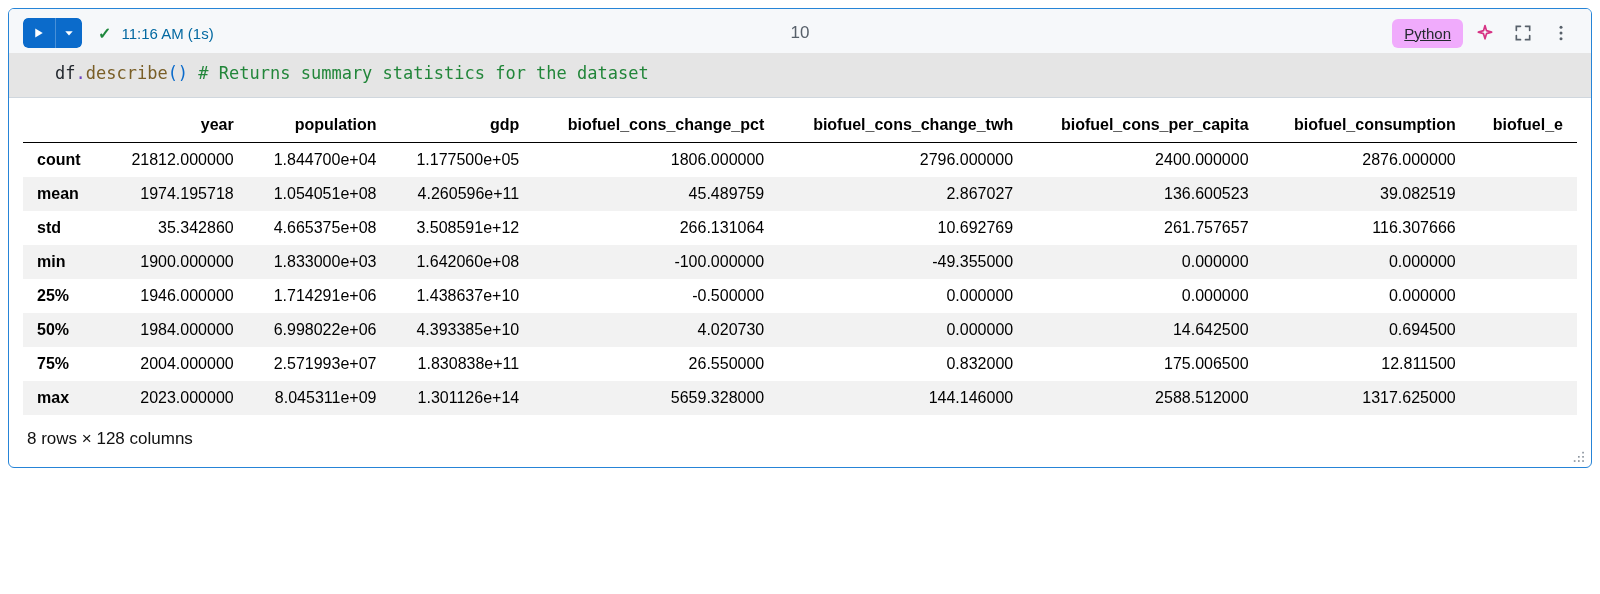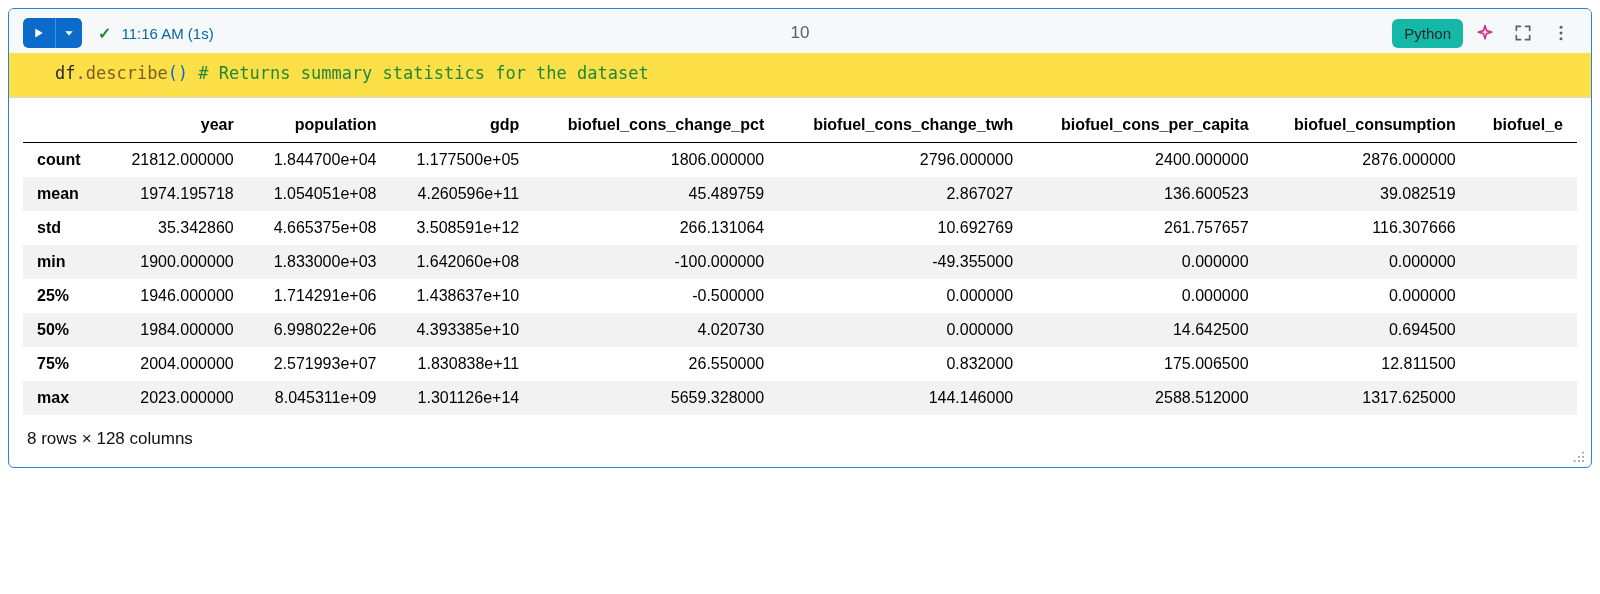--- a/index.html
+++ b/index.html
@@ -43,41 +43,42 @@
   }
   .run-btn.play { border-radius: 5px 0 0 5px; }
   .run-btn.caret { border-radius: 0 5px 5px 0; border-left: 1px solid rgba(255,255,255,.25); padding: 0 8px; }
   .check { color: #1f883d; font-weight: bold; font-size: 16px; margin-left: 6px; }
   .timestamp { color: #0369a1; font-size: 15px; }
   .spacer { flex: 1; }
   .exec-count { color: #57606a; font-size: 17px; text-align: center; position: absolute; left: 50%; transform: translateX(-50%); }
   .toolbar { position: relative; }
   .right-tools { display: inline-flex; align-items: center; gap: 6px; }
   .lang-pill {
-    background: #14b8a6;
+    background: #f0abfc;
     color: #24292f;
     border: none;
     border-radius: 6px;
     padding: 6px 12px;
     font-size: 15px;
     cursor: pointer;
+    text-decoration: underline;
   }
   .tool-icon {
     width: 32px; height: 32px;
     display: inline-flex; align-items: center; justify-content: center;
     cursor: pointer; border-radius: 6px; color: #57606a;
   }
   .tool-icon svg { width: 20px; height: 20px; }
   .sparkle svg { stroke: #d63384; }
   .code-area {
     font-family: ui-monospace, Menlo, Consolas, monospace;
     font-size: 17px;
     padding: 10px 14px 14px 46px;
     white-space: pre;
-    background: #fde047;
+    background: #e5e5e5;
     border-bottom: 1px solid #d0d7de;
     color: #24292f;
   }
   .tok-kw { color: #24292f; }
   .tok-attr { color: #6f42c1; }
   .tok-call { color: #795e26; }
   .tok-paren { color: #0b6bcb; }
   .tok-comment { color: #22863a; }
   .output {
     padding: 10px 14px 8px 14px;

